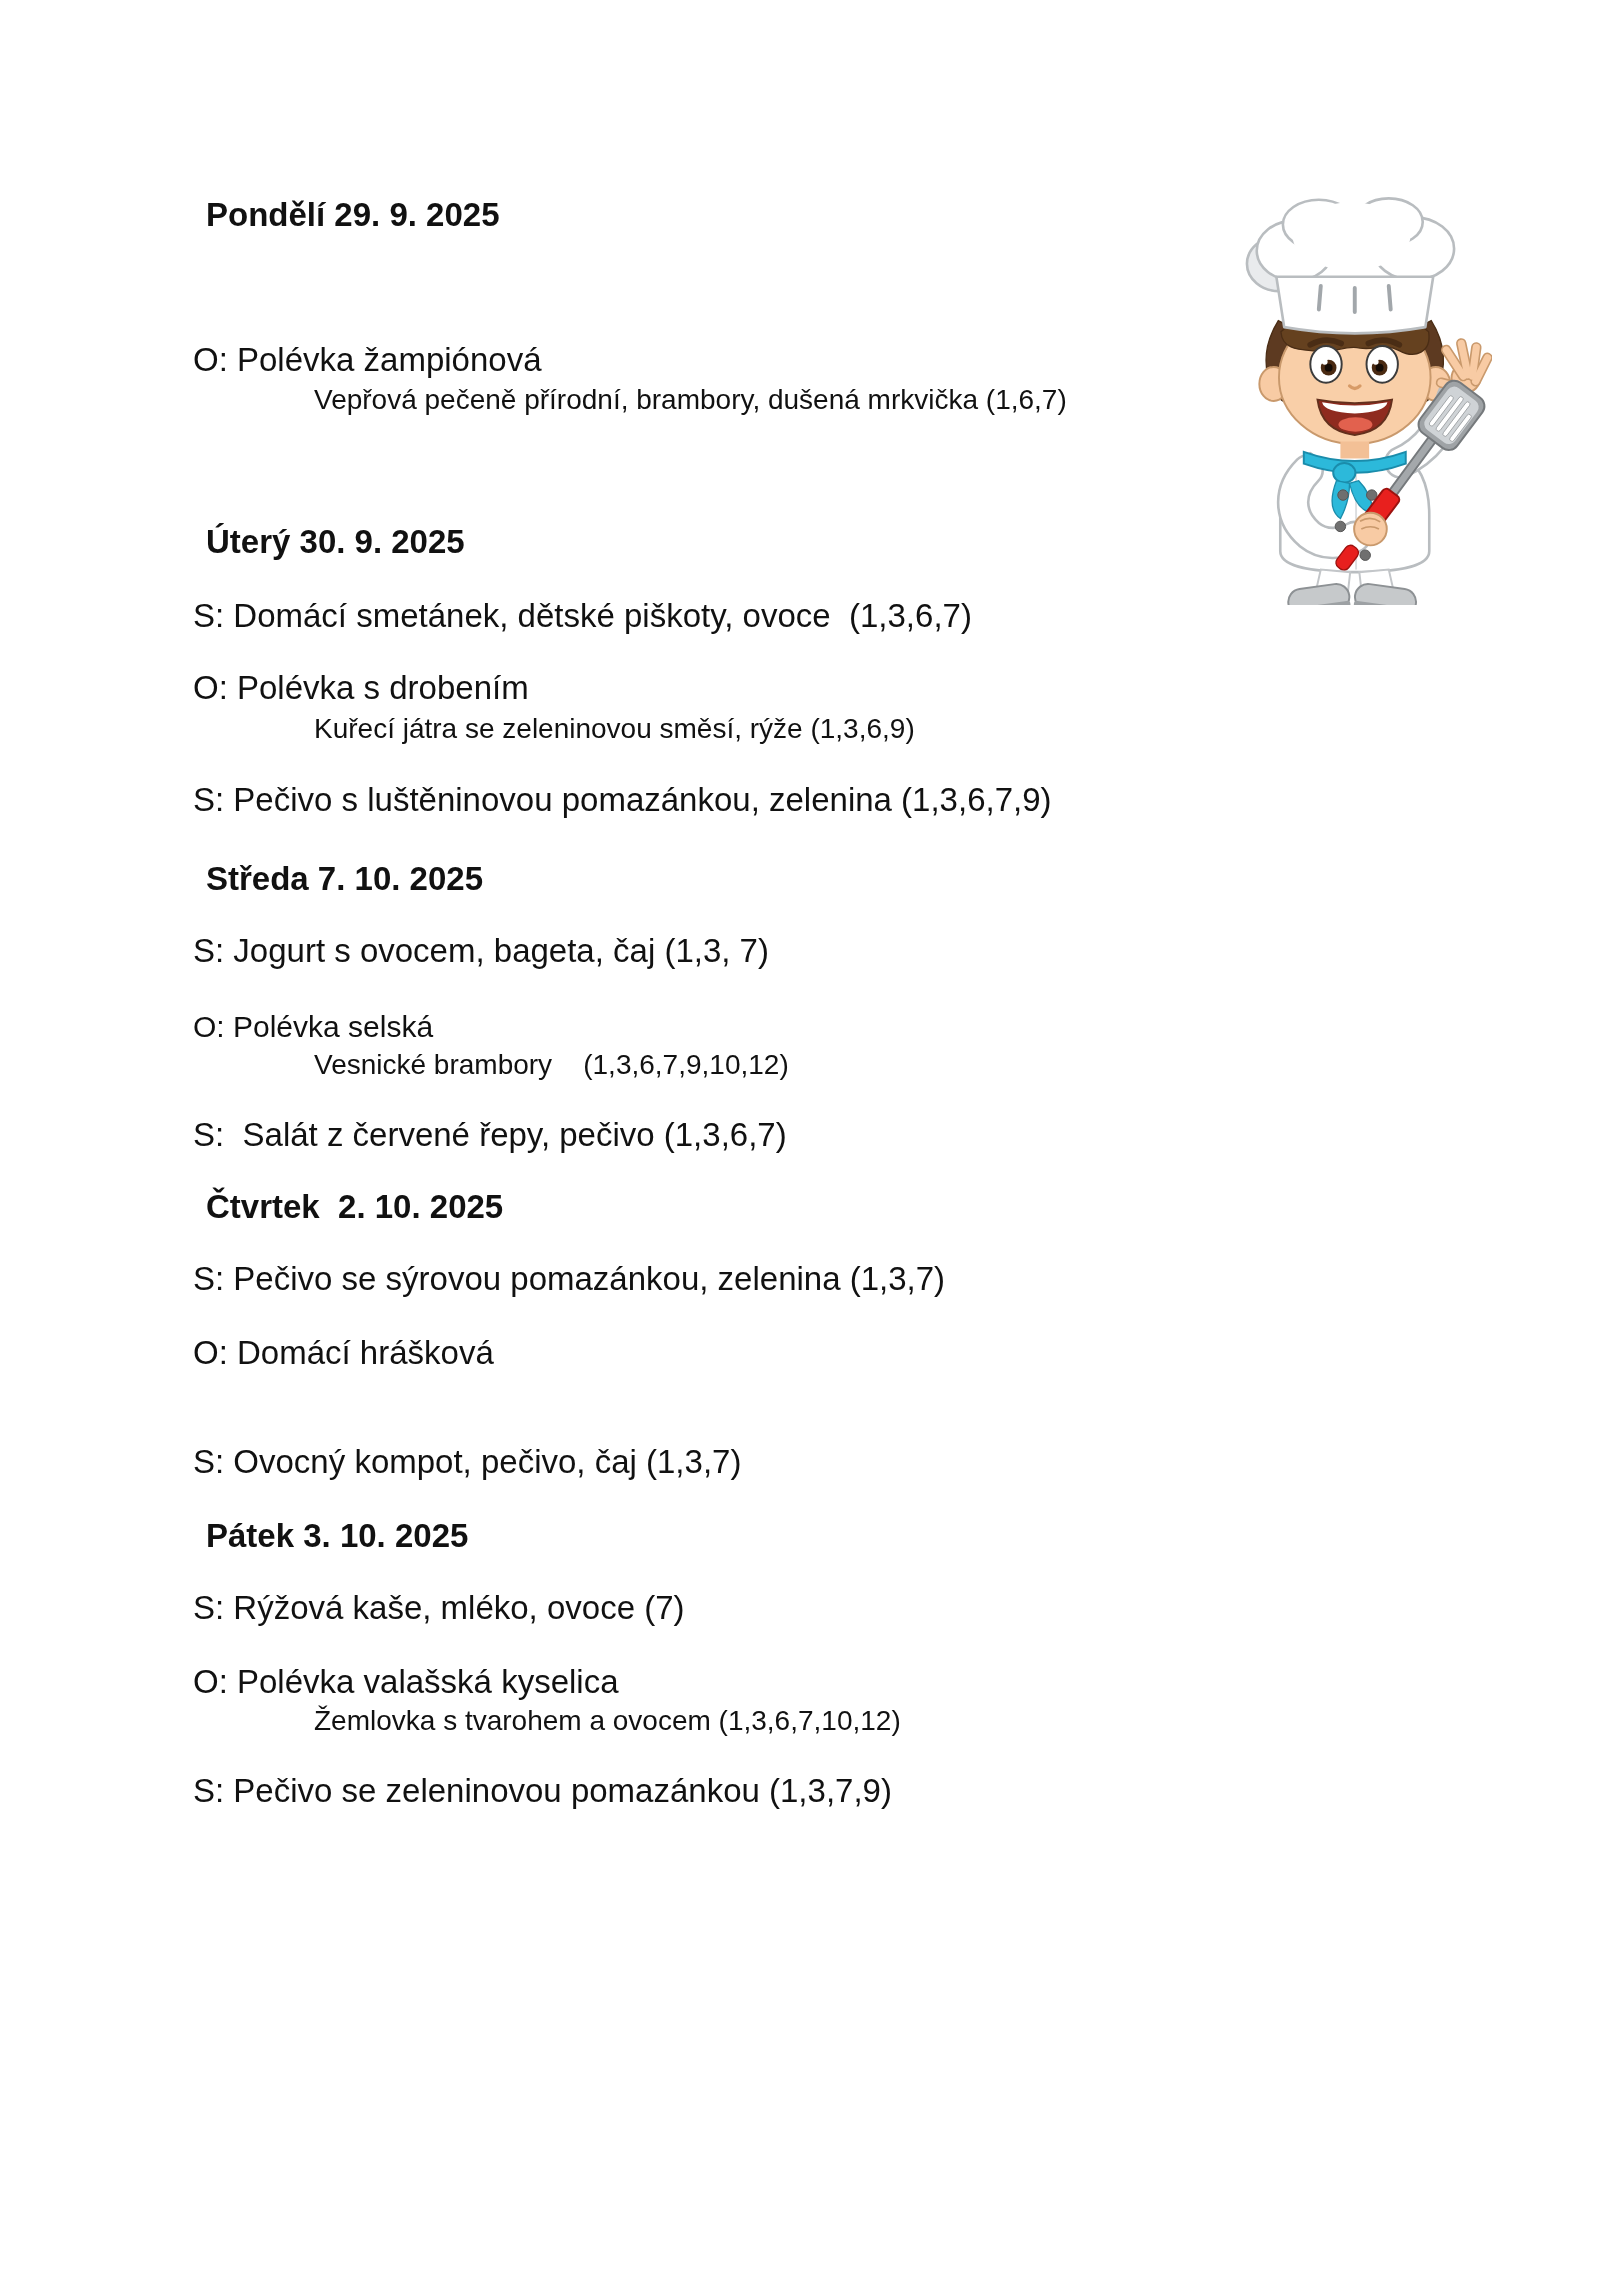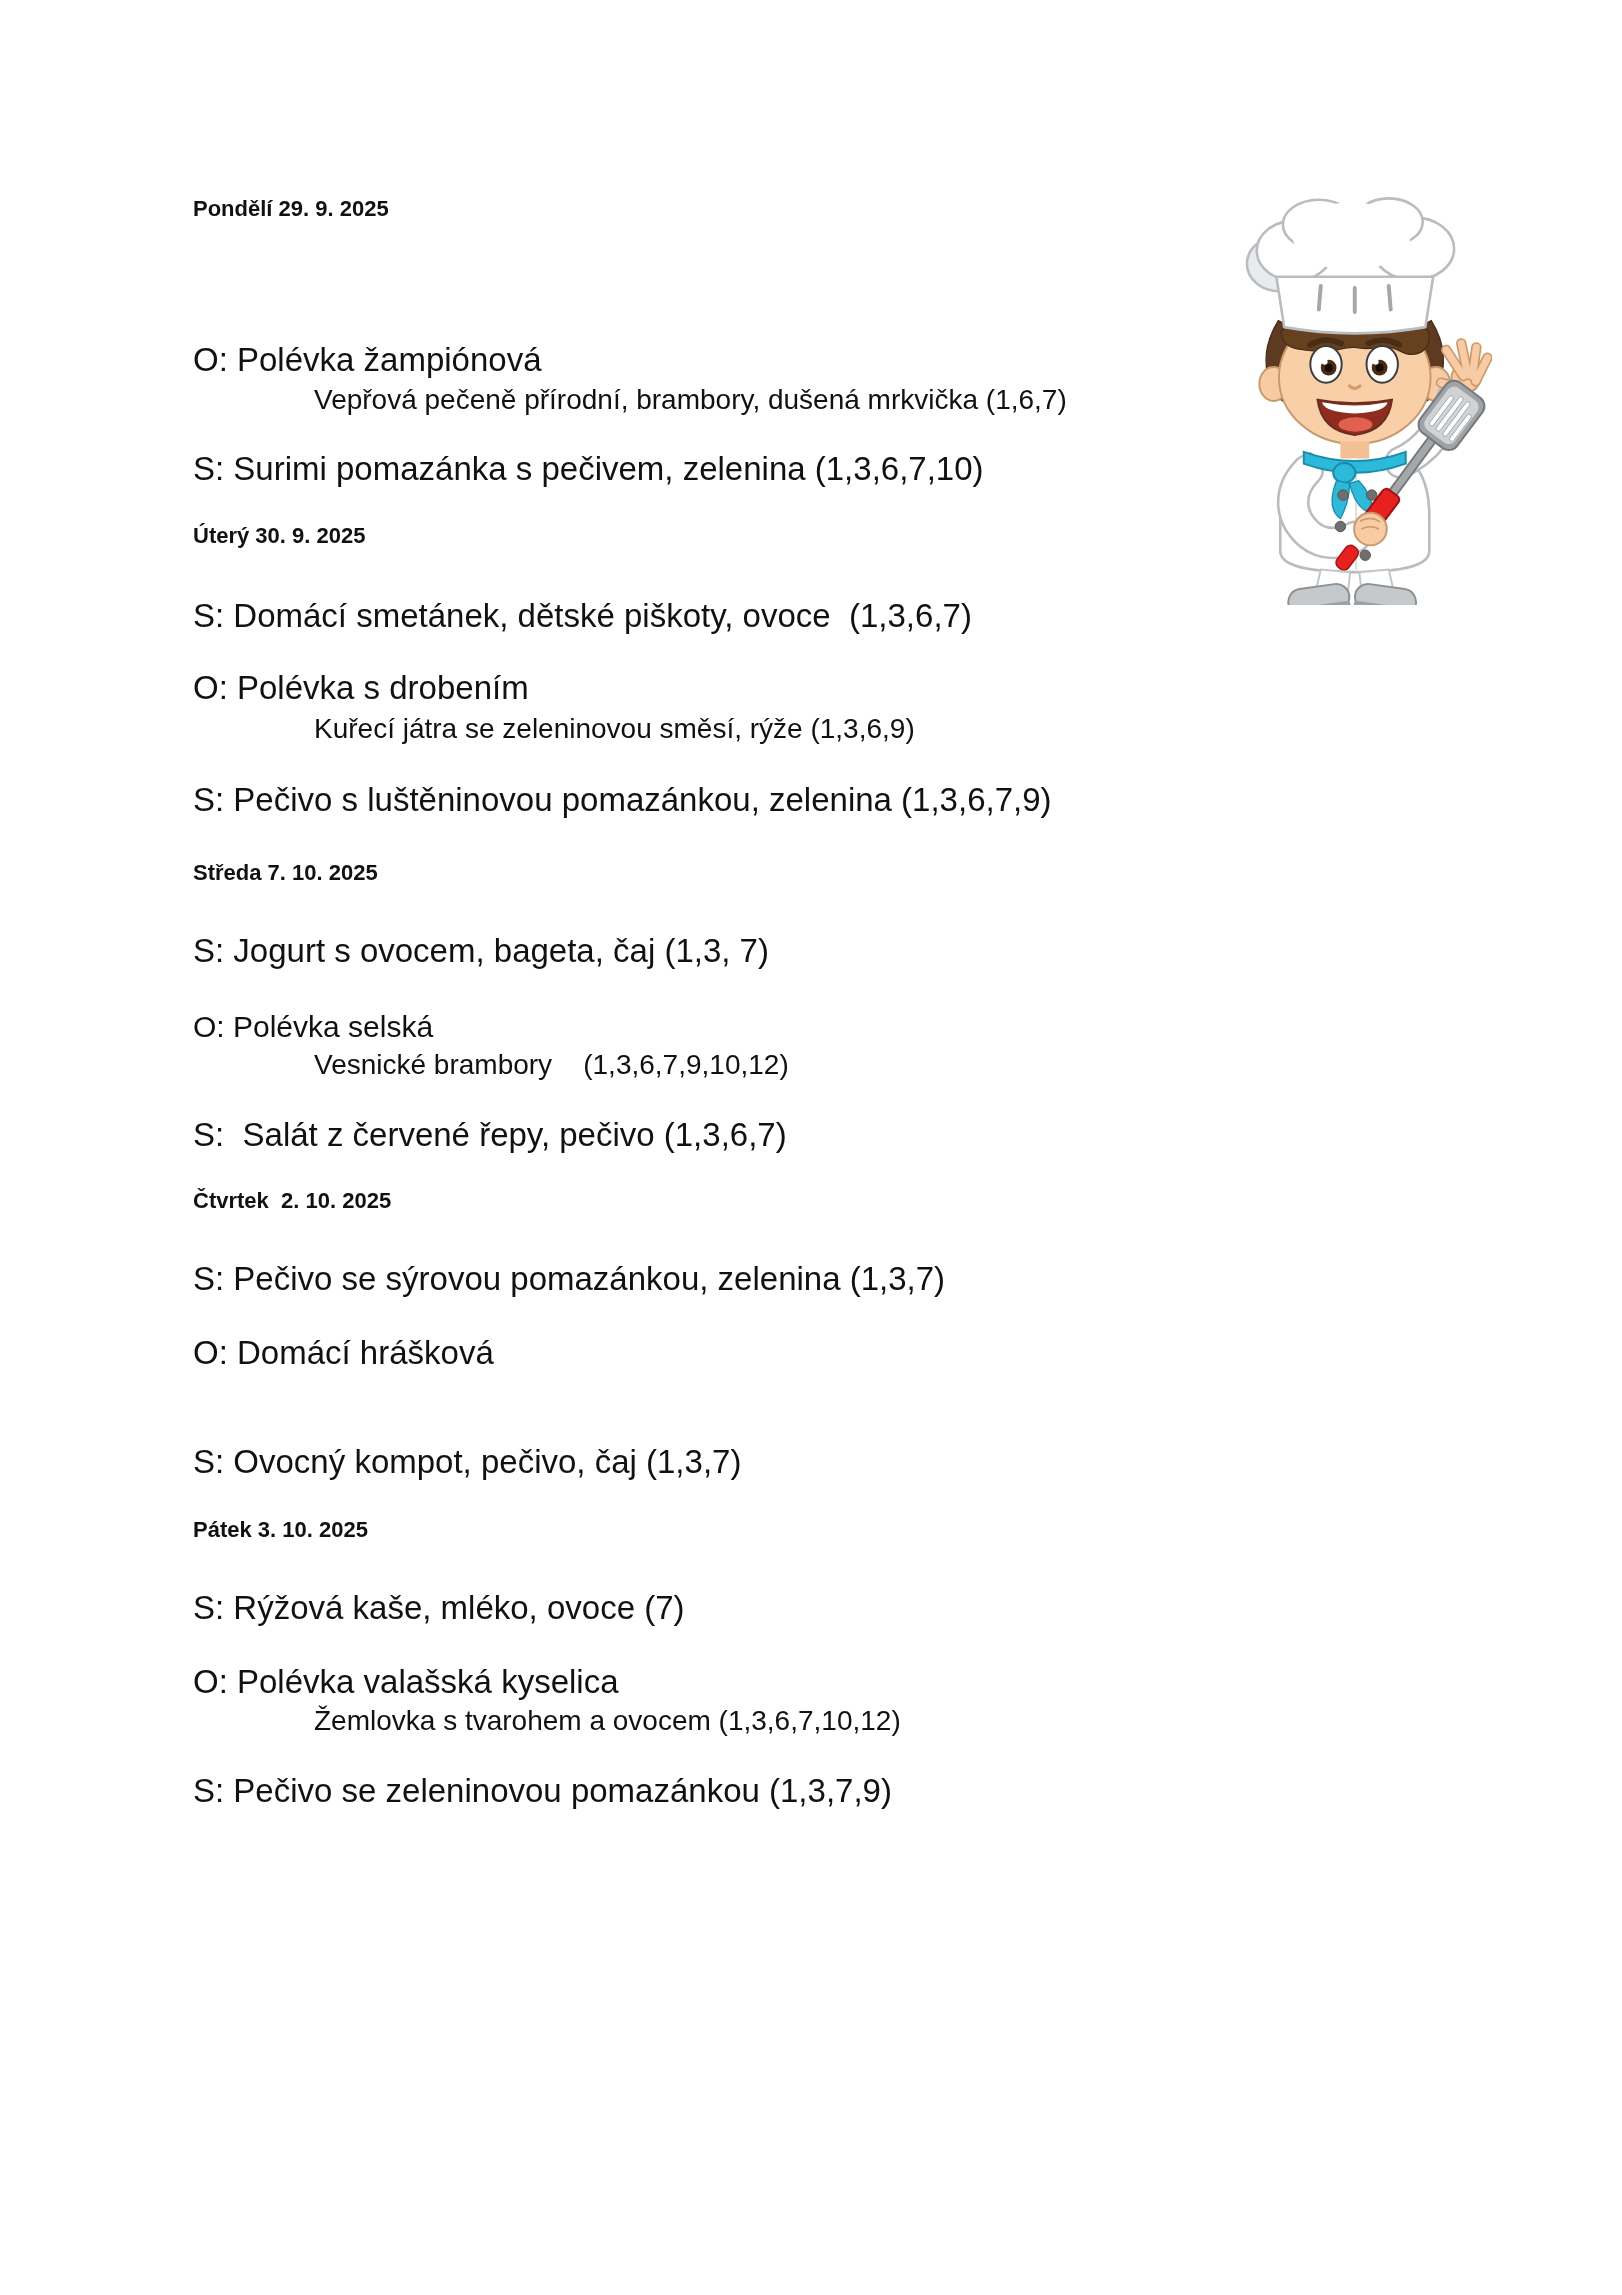--- a/index.html
+++ b/index.html
@@ -14,41 +14,40 @@
     background: #ffffff;
     font-family: "Liberation Sans", sans-serif;
     color: #111111;
     overflow: hidden;
   }
   .line {
     position: absolute;
     white-space: pre;
     line-height: 1;
   }
-  .t-day  { font-size: 22px; font-weight: 700; left: 193px; }
+  .t-day  { font-size: 33px; font-weight: 700; left: 206px; }
   .t-main { font-size: 33px; font-weight: 400; left: 193px; }
   .t-sub  { font-size: 28px; font-weight: 400; left: 314px; }
   .t-sub-sm { font-size: 30px; font-weight: 400; left: 193px; }
   .chef {
     position: absolute;
     left: 1211px;
     top: 193px;
     width: 281px;
     height: 412px;
   }
 </style>
 </head>
 <body>
 
 <div class="page">
 
   <div class="line t-day" style="top:198px">Pondělí 29. 9. 2025</div>
   <div class="line t-main" style="top:343px">O: Polévka žampiónová</div>
   <div class="line t-sub" style="top:386px">Vepřová pečeně přírodní, brambory, dušená mrkvička (1,6,7)</div>
-  <div class="line t-main" style="top:452px">S: Surimi pomazánka s pečivem, zelenina (1,3,6,7,10)</div>
 
   <div class="line t-day" style="top:525px">Úterý 30. 9. 2025</div>
   <div class="line t-main" style="top:599px">S: Domácí smetánek, dětské piškoty, ovoce  (1,3,6,7)</div>
   <div class="line t-main" style="top:671px">O: Polévka s drobením</div>
   <div class="line t-sub" style="top:715px">Kuřecí játra se zeleninovou směsí, rýže (1,3,6,9)</div>
   <div class="line t-main" style="top:783px">S: Pečivo s luštěninovou pomazánkou, zelenina (1,3,6,7,9)</div>
 
   <div class="line t-day" style="top:862px">Středa 7. 10. 2025</div>
   <div class="line t-main" style="top:934px">S: Jogurt s ovocem, bageta, čaj (1,3, 7)</div>
   <div class="line t-sub-sm" style="top:1012px">O: Polévka selská</div>

